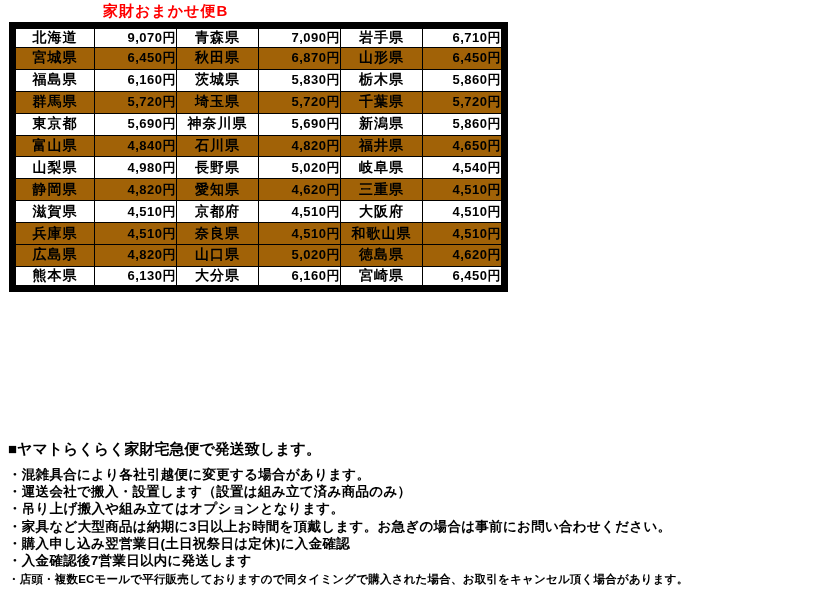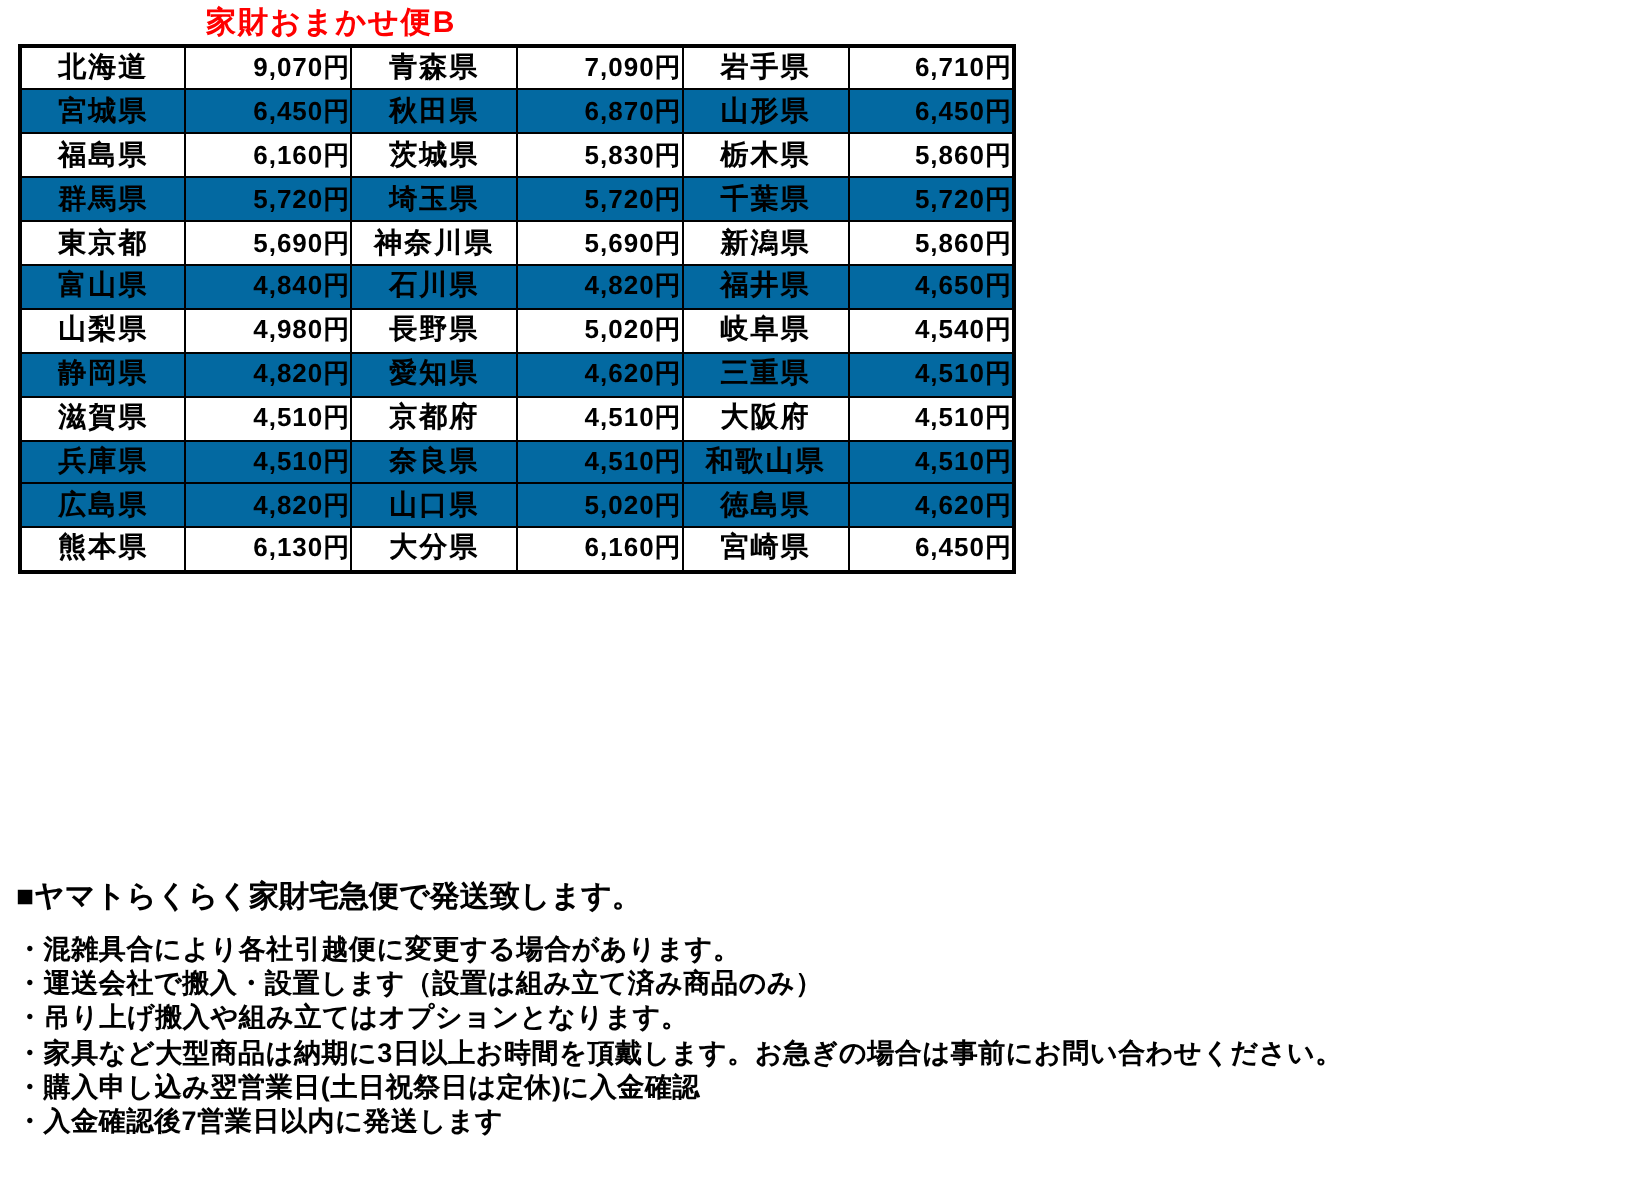--- a/index.html
+++ b/index.html
@@ -22,35 +22,35 @@
     white-space: nowrap;
     margin-left: 38px;
   }
 
   .fee-table {
     position: absolute;
     left: 9px; top: 22px;
     width: 499px;
     border-collapse: collapse;
     table-layout: fixed;
-    border: 2px solid #000000;
+    border: 7px solid #000000;
   }
   .fee-table td {
     border: 1px solid #000000;
     height: 21.9px;
     text-align: center;
     vertical-align: middle;
     font-weight: bold;
     background: #ffffff;
     overflow: hidden;
     white-space: nowrap;
   }
   .fee-table td.prefecture-cell { font-size: 14px; letter-spacing: 1px; }
   .fee-table td.price-cell { font-size: 13px; letter-spacing: 0.5px; text-align: right; }
-  .fee-table tr.shaded td { background: #0369a1; }
+  .fee-table tr.shaded td { background: #a16207; }
 
   .notes {
     position: absolute;
     left: 8px; top: 440px;
     width: 810px;
   }
   .notes-heading {
     font-size: 15px;
     font-weight: bold;
     line-height: 18px;
@@ -184,15 +184,16 @@
   <div class="notes">
     <div class="notes-heading">■ヤマトらくらく家財宅急便で発送致します。</div>
     <div id="bullets" class="bullets">
         <div class="bullet">・混雑具合により各社引越便に変更する場合があります。</div>
         <div class="bullet">・運送会社で搬入・設置します（設置は組み立て済み商品のみ）</div>
         <div class="bullet">・吊り上げ搬入や組み立てはオプションとなります。</div>
         <div class="bullet">・家具など大型商品は納期に3日以上お時間を頂戴します。お急ぎの場合は事前にお問い合わせください。</div>
         <div class="bullet">・購入申し込み翌営業日(土日祝祭日は定休)に入金確認</div>
         <div class="bullet">・入金確認後7営業日以内に発送します</div>
       </div>
+    <div class="small-note">・店頭・複数ECモールで平行販売しておりますので同タイミングで購入された場合、お取引をキャンセル頂く場合があります。</div>
   </div>
 
 </div>
 
 </body></html>

